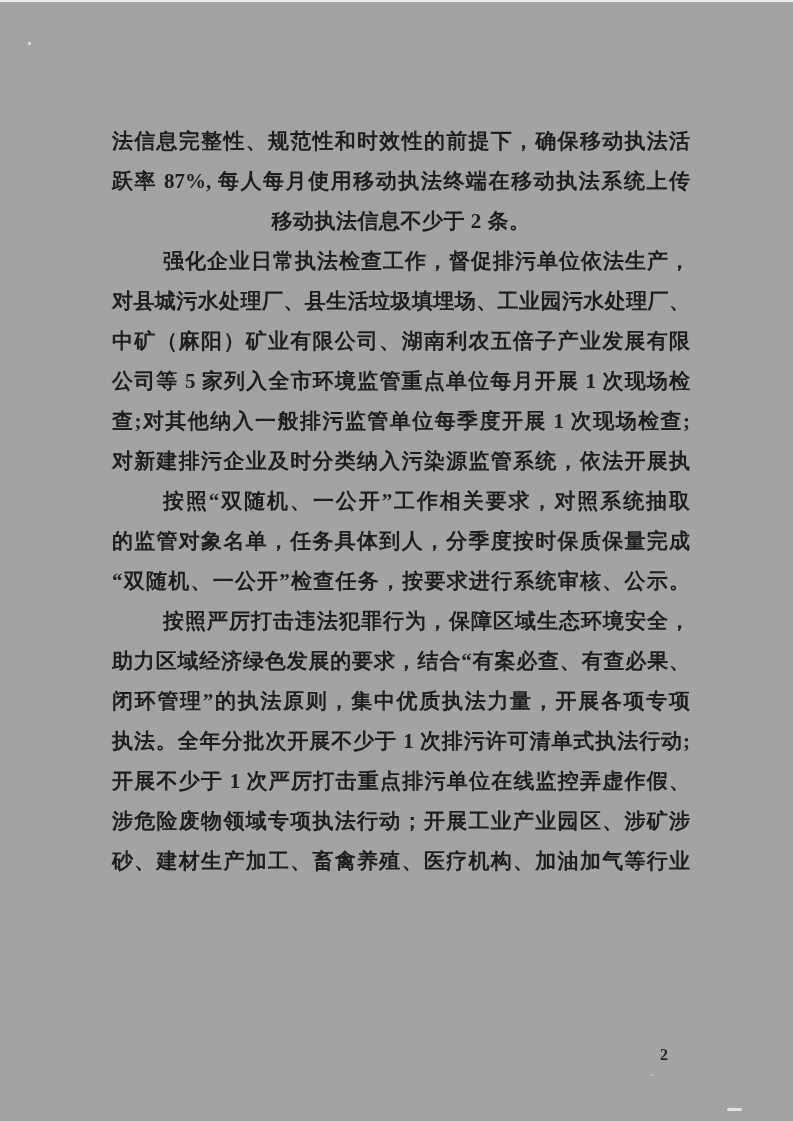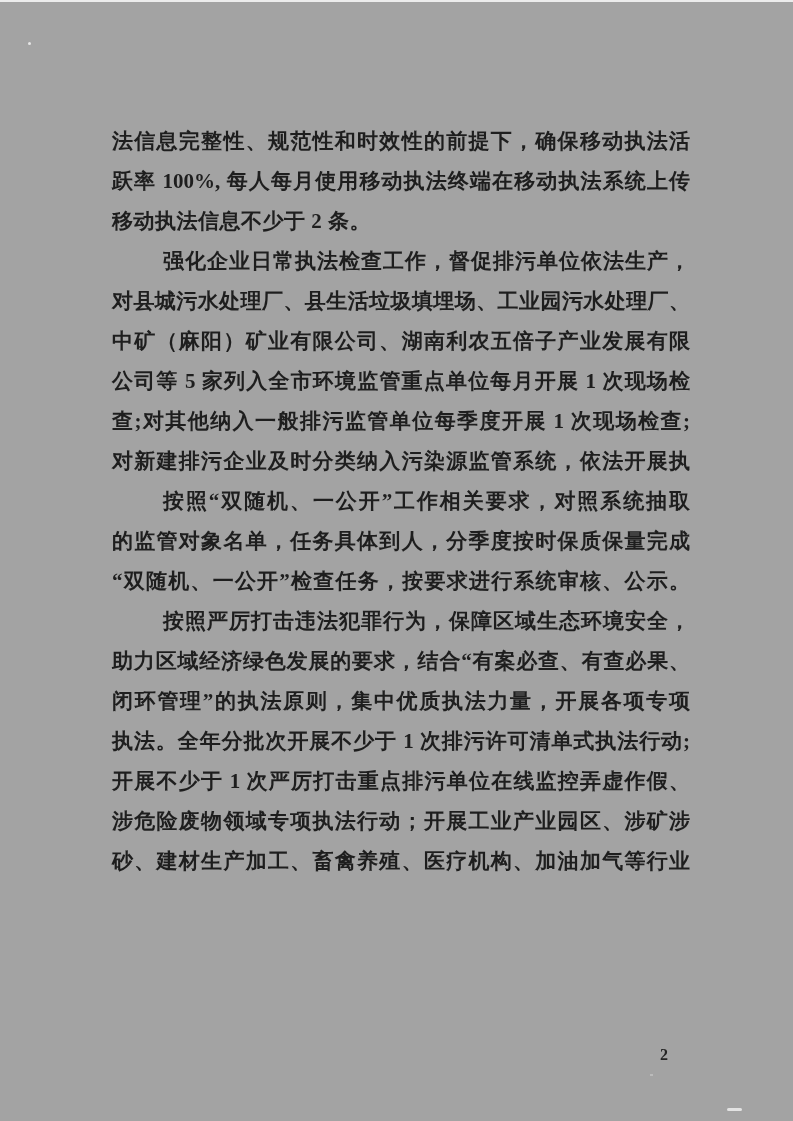--- a/index.html
+++ b/index.html
@@ -29,20 +29,21 @@
     width: 578px;
   }
   .line {
     height: 40px;
     line-height: 40px;
     font-size: 21px;
     color: #1e1e1e;
     white-space: nowrap;
     overflow: visible;
     letter-spacing: 0.5px;
+    text-align: center;
   }
   .line.fill {
     white-space: normal;
     text-align: justify;
     text-align-last: justify;
     text-justify: inter-character;
     letter-spacing: 0;
   }
   .line.indent {
     padding-left: 51px;
@@ -77,21 +78,21 @@
     border-radius: 50%;
   }
 </style>
 </head>
 <body>
 
 <div class="page">
   <div class="edge-top"></div>
   <div class="content">
       <div class="line fill">法信息完整性、规范性和时效性的前提下，确保移动执法活</div>
-      <div class="line fill">跃率 100%, 每人每月使用移动执法终端在移动执法系统上传</div>
+      <div class="line fill">跃率 87%, 每人每月使用移动执法终端在移动执法系统上传</div>
       <div class="line">移动执法信息不少于 2 条。</div>
       <div class="line indent fill">强化企业日常执法检查工作，督促排污单位依法生产，</div>
       <div class="line fill">对县城污水处理厂、县生活垃圾填埋场、工业园污水处理厂、</div>
       <div class="line fill">中矿（麻阳）矿业有限公司、湖南利农五倍子产业发展有限</div>
       <div class="line fill">公司等 5 家列入全市环境监管重点单位每月开展 1 次现场检</div>
       <div class="line fill">查;对其他纳入一般排污监管单位每季度开展 1 次现场检查;</div>
       <div class="line fill">对新建排污企业及时分类纳入污染源监管系统，依法开展执</div>
       <div class="line indent fill">按照“双随机、一公开”工作相关要求，对照系统抽取</div>
       <div class="line fill">的监管对象名单，任务具体到人，分季度按时保质保量完成</div>
       <div class="line fill">“双随机、一公开”检查任务，按要求进行系统审核、公示。</div>

